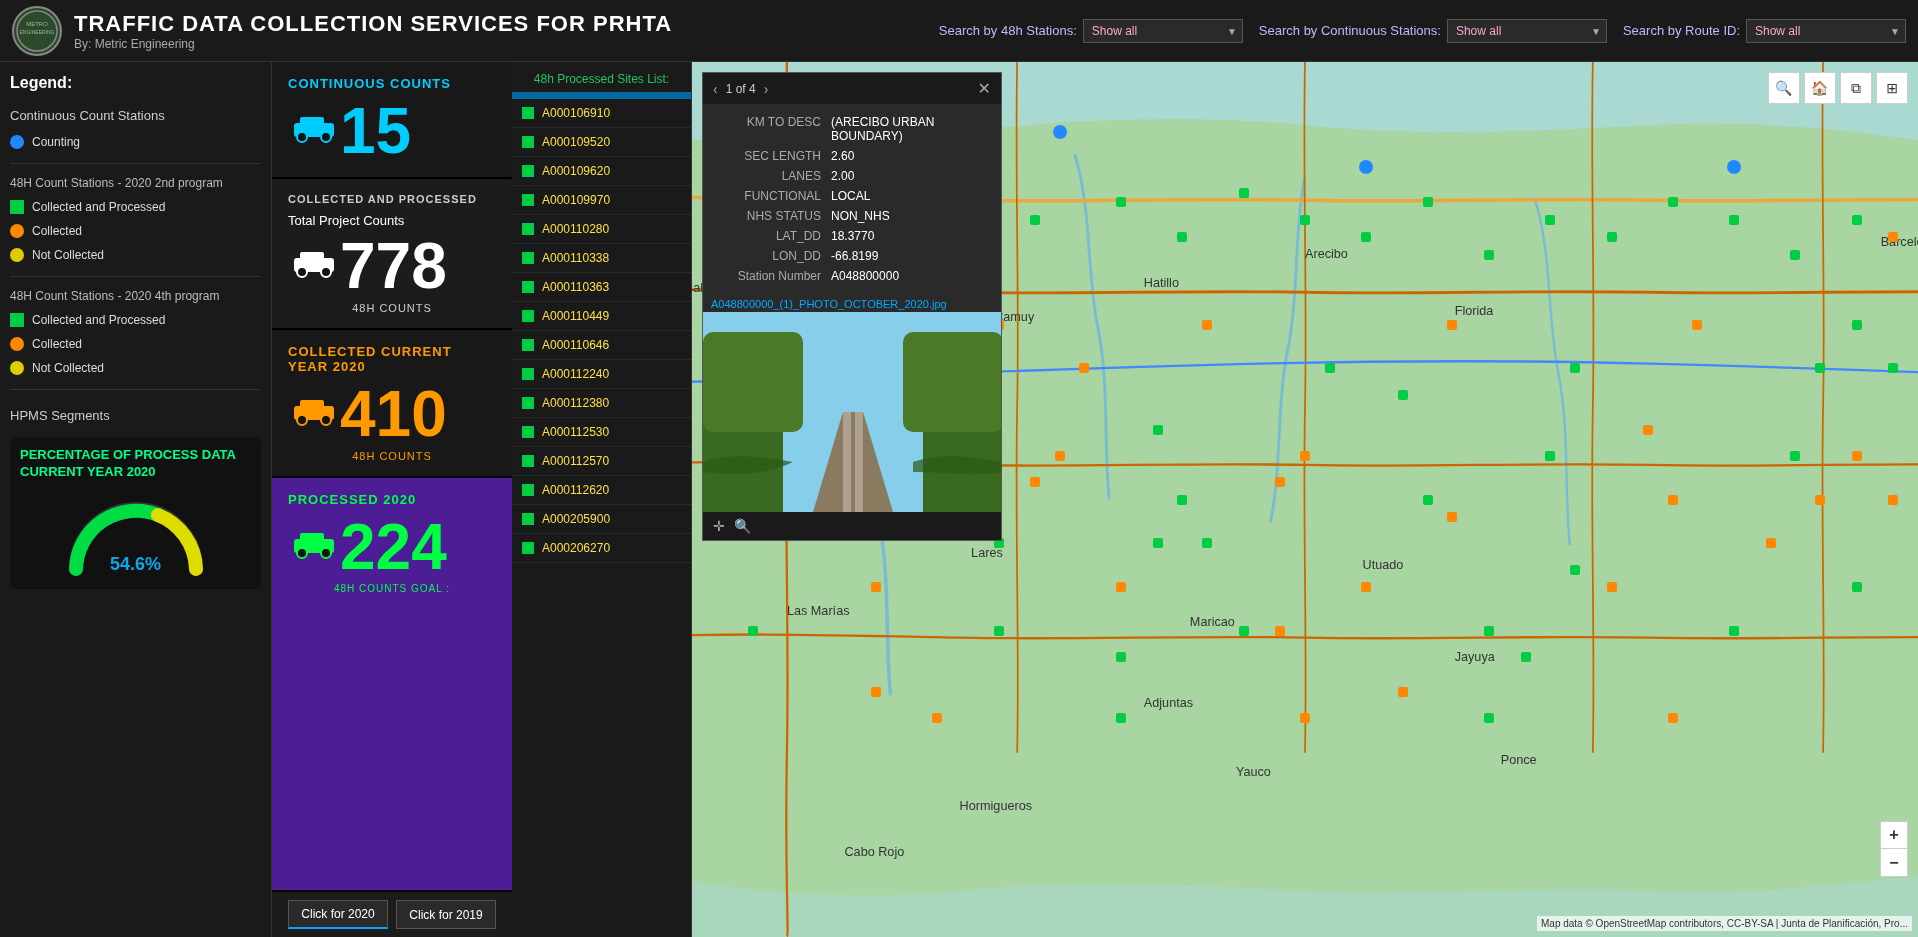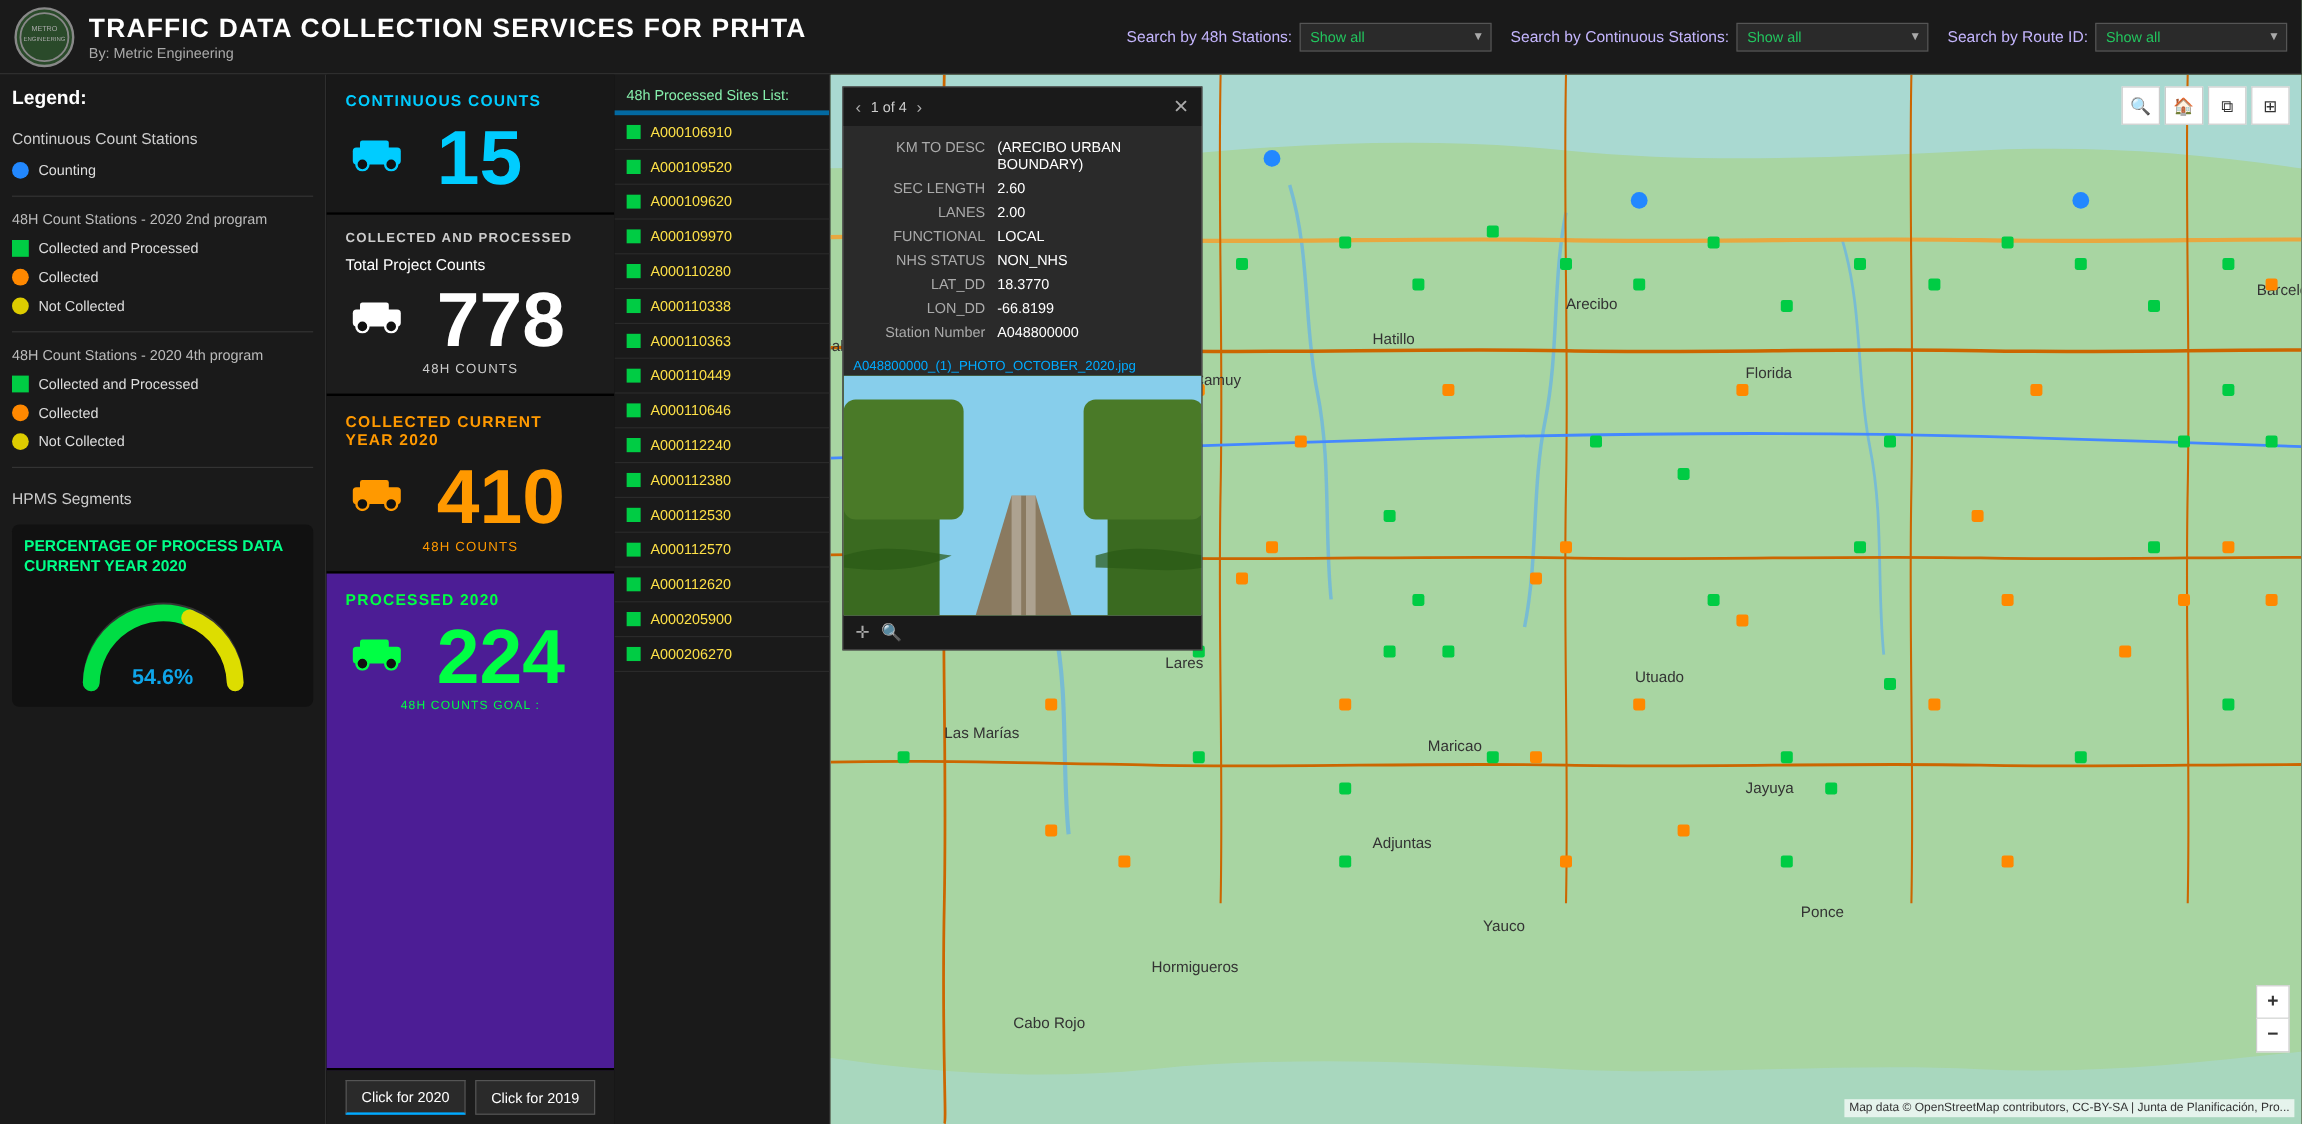--- a/index.html
+++ b/index.html
@@ -53,21 +53,21 @@
     }
     .search-group {
       display: flex;
       align-items: center;
       gap: 6px;
     }
     .search-label { font-size: 13px; color: #c4b5fd; white-space: nowrap; }
     .search-select {
       background: #2a2a2a;
       border: 1px solid #555;
-      color: #22c55e;
+      color: #f9a8d4;
       padding: 4px 24px 4px 8px;
       font-size: 12px;
       appearance: none;
       -webkit-appearance: none;
       width: 160px;
       cursor: pointer;
     }
     .select-wrapper {
       position: relative;
       display: inline-block;
@@ -196,21 +196,21 @@
     }
     .stat-card-title {
       font-size: 13px;
       font-weight: bold;
       letter-spacing: 1px;
       margin-bottom: 8px;
     }
     .stat-card-body {
       display: flex;
       align-items: center;
-      gap: 24px;
+      gap: 0;
     }
     .stat-car-icon {
       font-size: 36px;
     }
     .stat-number {
       font-size: 64px;
       font-weight: bold;
       line-height: 1;
     }
     .stat-subtitle {
@@ -242,24 +242,25 @@
       width: 180px;
       background: #1a1a1a;
       flex-shrink: 0;
       border-right: 1px solid #333;
       display: flex;
       flex-direction: column;
       overflow: hidden;
     }
     .sites-panel-header {
       font-size: 12px;
-      color: #86efac;
+      color: #22c55e;
       padding: 10px 10px 6px;
-      border-bottom: 4px solid #0369a1;
-      flex-shrink: 0;
+      border-bottom: 7px solid #0369a1;
+      flex-shrink: 0;
+      text-align: center;
     }
     .sites-list {
       overflow-y: auto;
       flex: 1;
     }
     .site-item {
       display: flex;
       align-items: center;
       gap: 8px;
       padding: 7px 10px;

